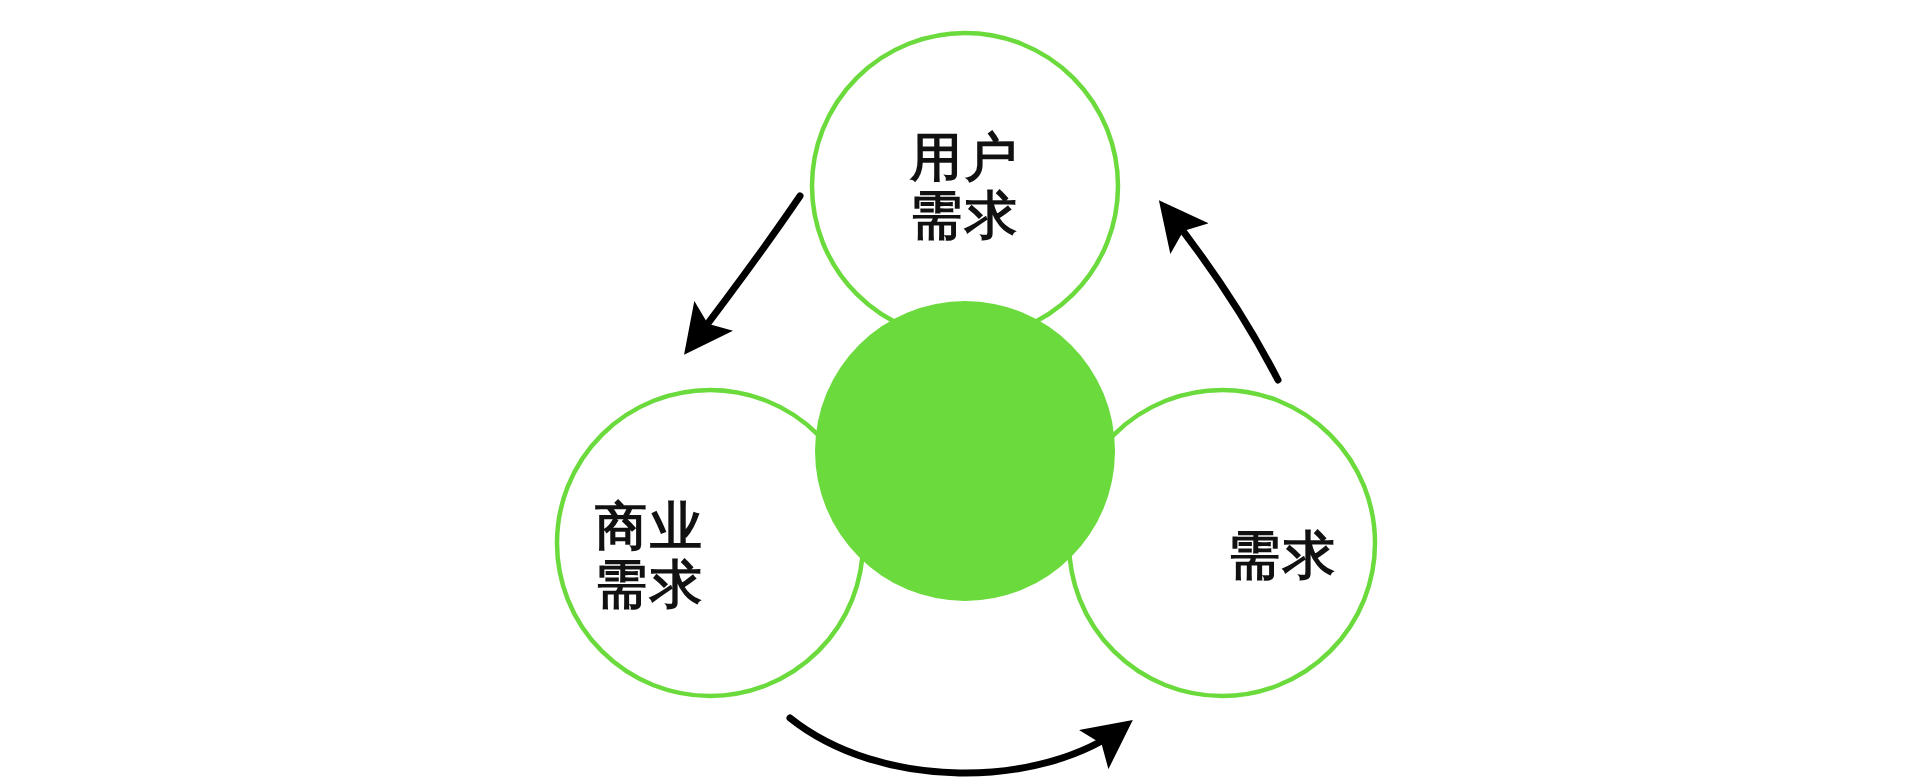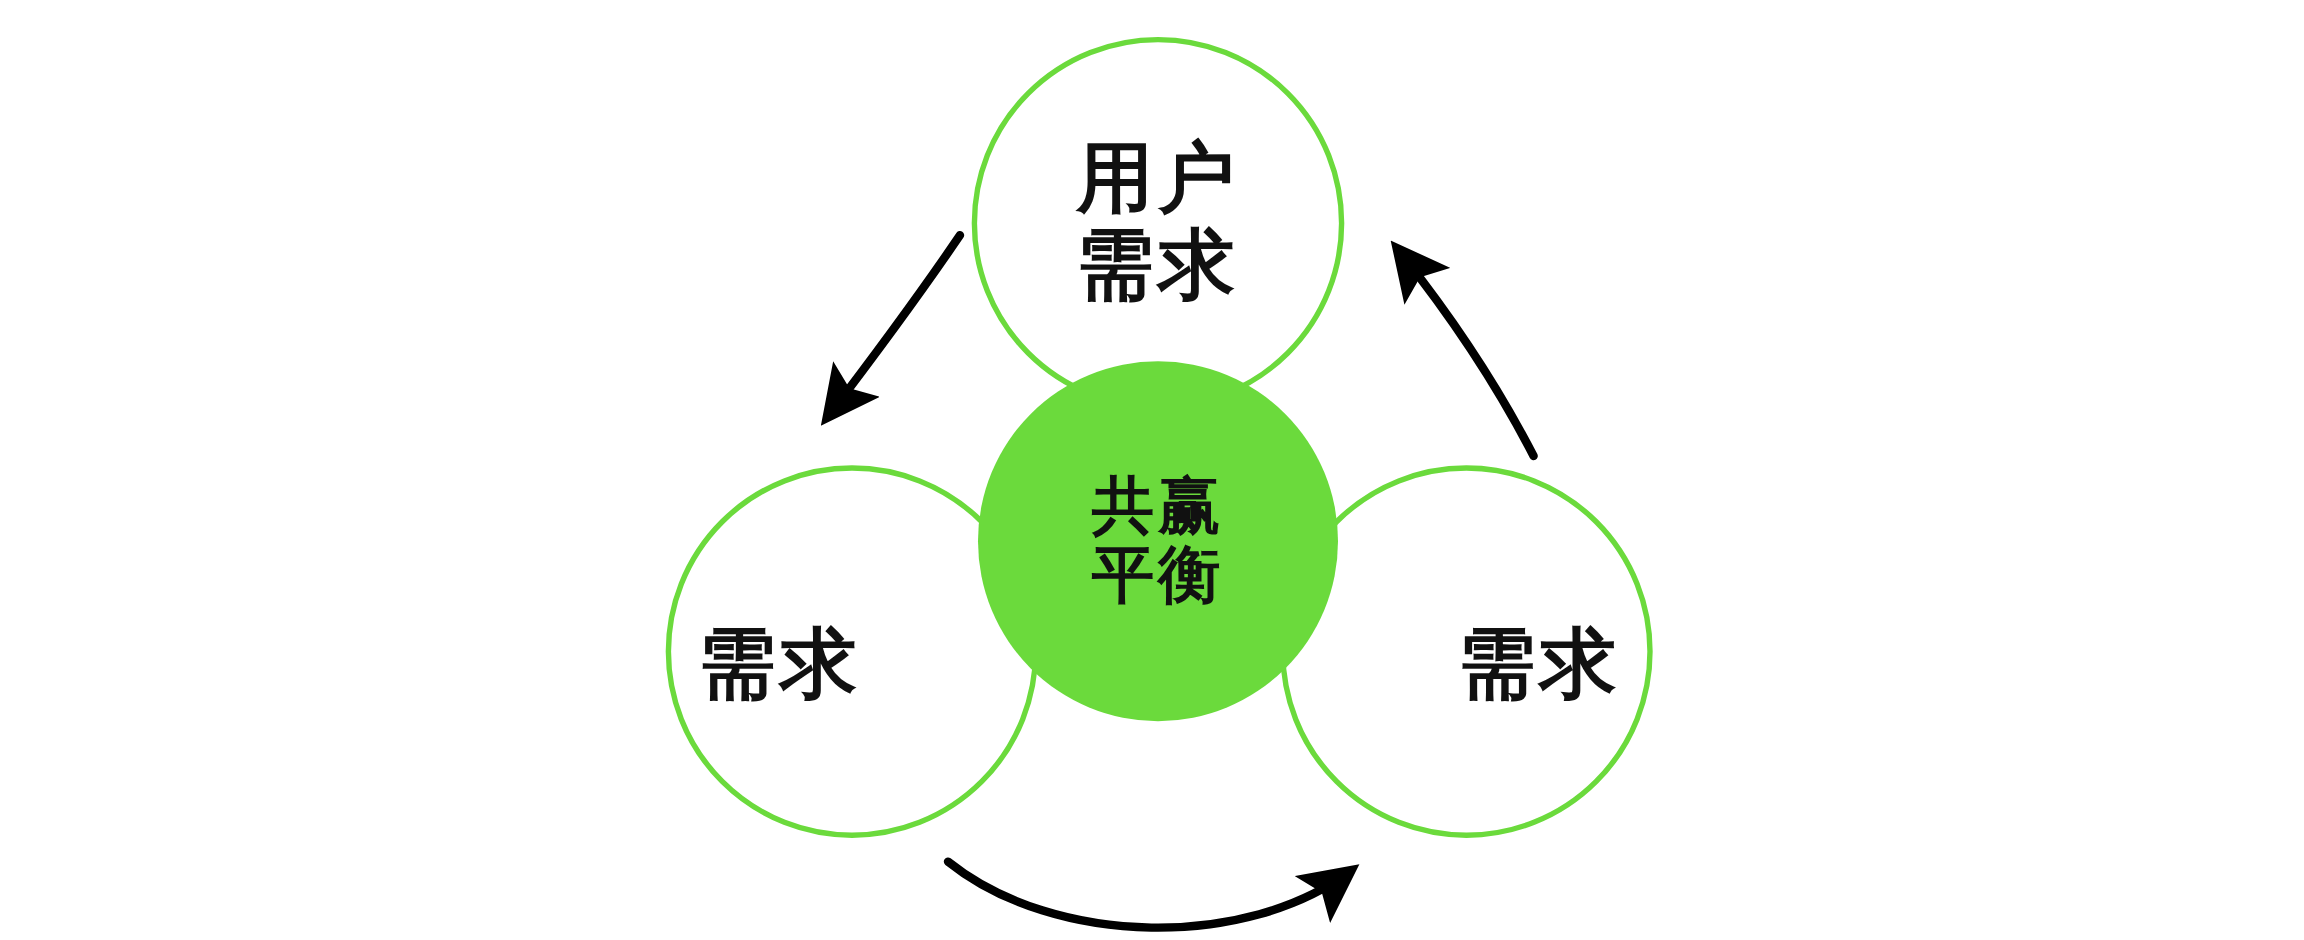--- a/index.html
+++ b/index.html
@@ -34,21 +34,21 @@
     font-weight: 700;
     color: #111111;
     letter-spacing: 0.06em;
     white-space: nowrap;
     user-select: none;
   }
   .label-line {
     display: block;
   }
   .outer-label {
-    font-size: 64px;
+    font-size: 52px;
   }
   .center-label {
     font-size: 52px;
   }
 </style>
 </head>
 <body>
 
 <div id="stage">
 
@@ -73,25 +73,22 @@
 
     <path d="M 790 718 C 880 790, 1040 790, 1125 726" fill="none" stroke="#000000" stroke-width="7" stroke-linecap="round" marker-end="url(#arrowhead)"></path>
   </svg>
 
   <div class="node-label outer-label" style="left:965px; top:186px; transform:translate(-50%,-50%);">
     <span class="label-line">用户</span>
     <span class="label-line">需求</span>
   </div>
 
   <div class="node-label outer-label" style="left:650px; top:555px; transform:translate(-50%,-50%);">
+    <span class="label-line">商业</span>
     <span class="label-line">需求</span>
   </div>
 
   <div class="node-label outer-label" style="left:1283px; top:555px; transform:translate(-50%,-50%);">
     <span class="label-line">需求</span>
   </div>
 
-  <div class="node-label center-label" style="left:965px; top:451px; transform:translate(-50%,-50%);">
-    <span class="label-line">共赢</span>
-    <span class="label-line">平衡</span>
-  </div>
 
 </div>
 
 </body></html>

